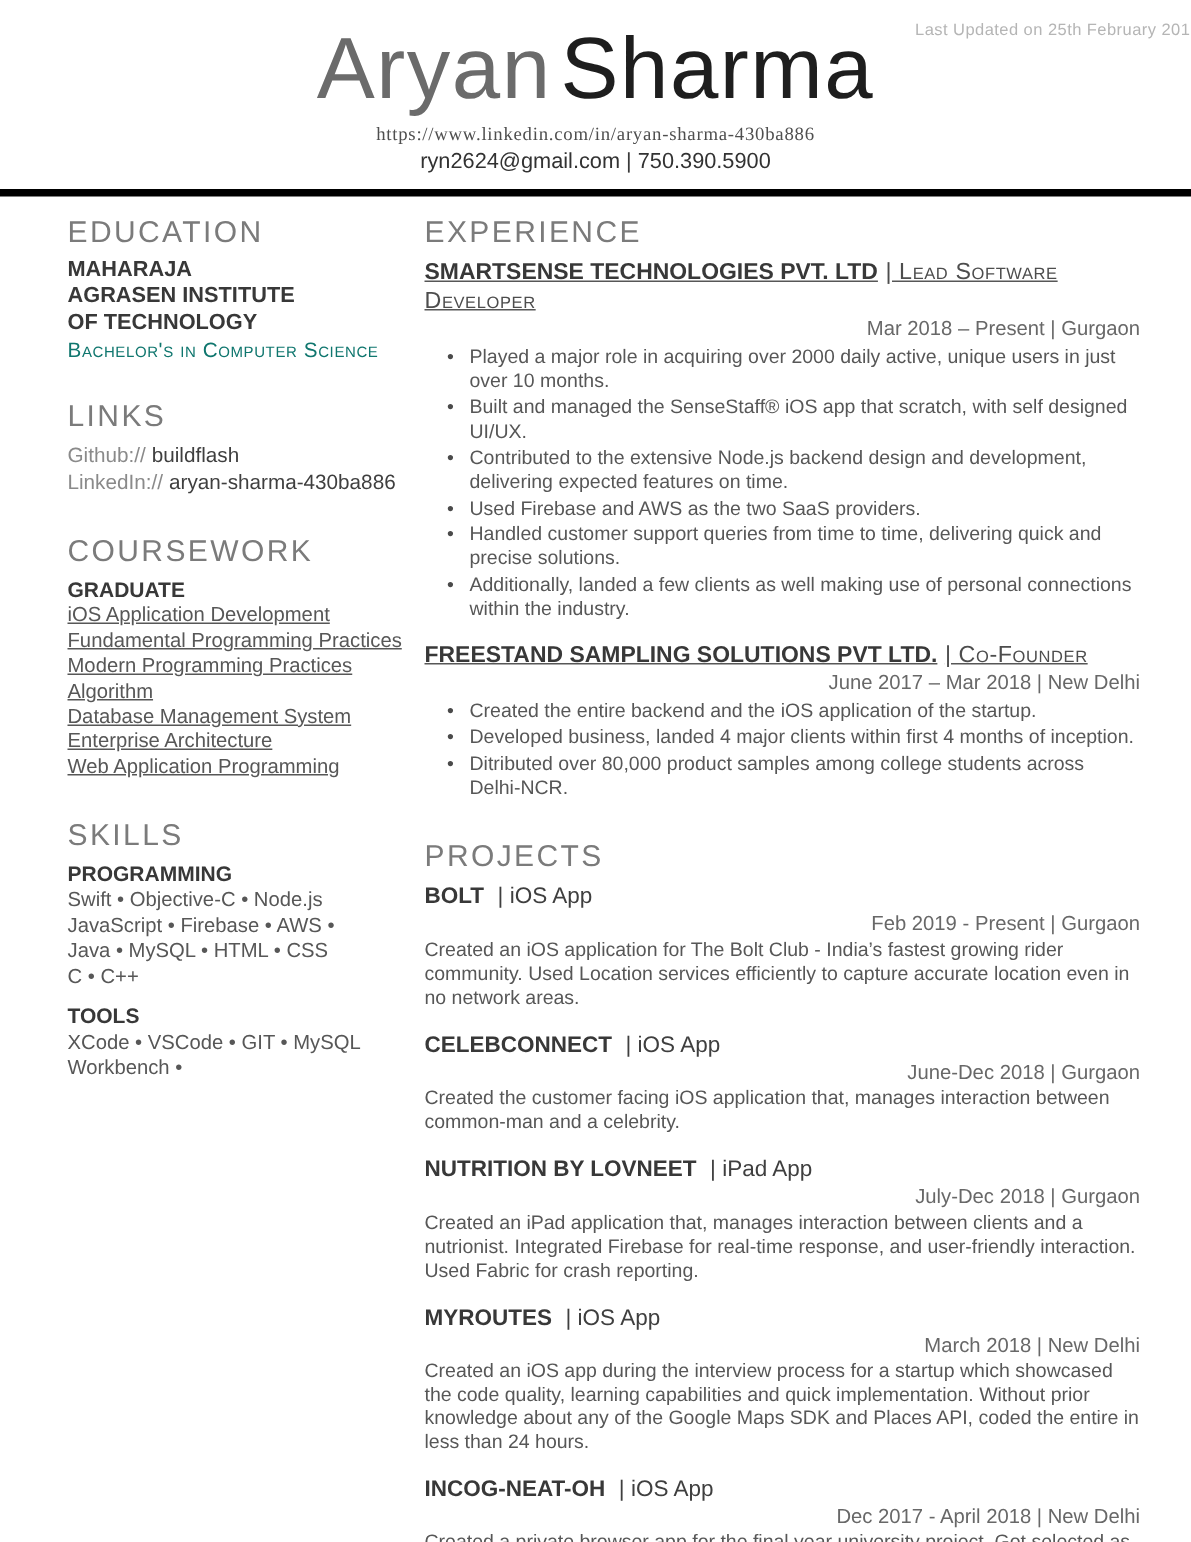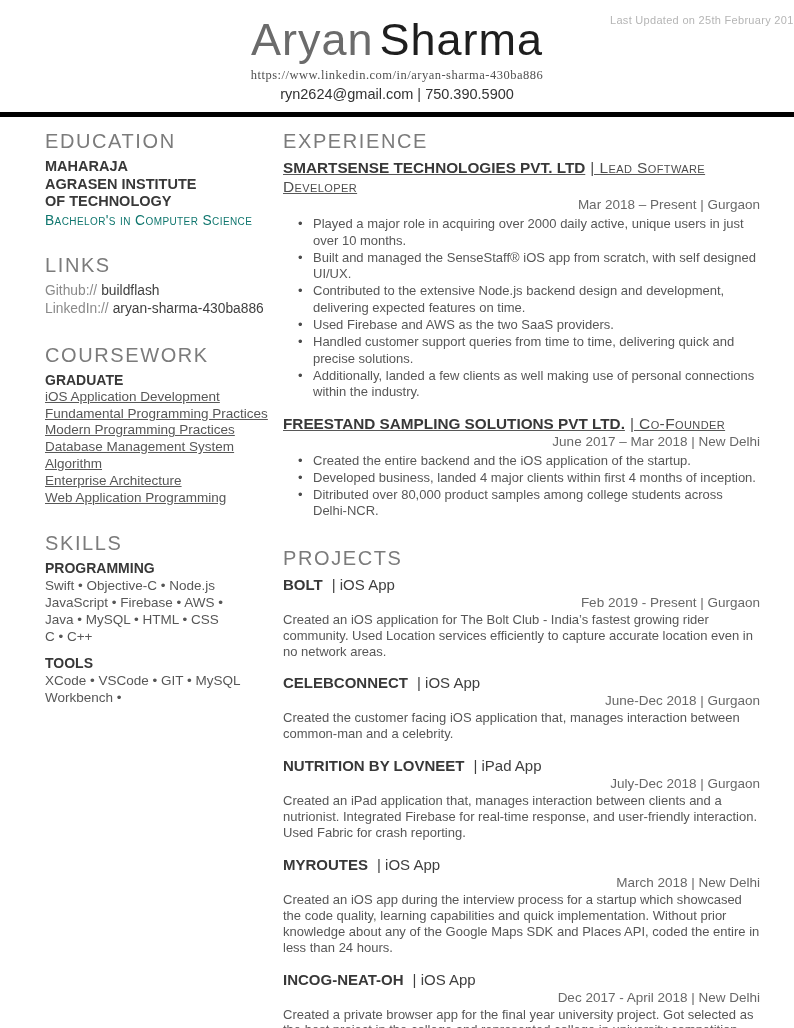--- a/index.html
+++ b/index.html
@@ -18,21 +18,21 @@
   
   .header { position: relative; text-align: center; padding-top: 16px; }
   .last-updated {
     position: absolute;
     top: 14px; right: -6px;
     font-size: 11px;
     color: #b5b5b5;
     letter-spacing: 0.3px;
     white-space: nowrap;
   }
-  .name-title { font-size: 45px; line-height: 1.05; font-weight: 400; letter-spacing: 1px; }
+  .name-title { font-size: 58px; line-height: 1.05; font-weight: 400; letter-spacing: 1px; }
   .name-first { color: #6b6b6b; font-weight: 100; }
   .name-last  { color: #1e1e1e; font-weight: 500; margin-left: 6px; }
   .linkedin-url {
     margin-top: 5px;
     font-family: Liberation Serif, serif;
     font-size: 12.5px;
     color: #4f4f4f;
     letter-spacing: 0.5px;
   }
   .contact-line { margin-top: 3px; font-size: 14.5px; color: #323232; }
@@ -137,22 +137,22 @@
         </div>
       </div>
 
       <div class="block">
         <div class="section-heading">COURSEWORK</div>
         <div class="subheading">GRADUATE</div>
         <ul class="course-list">
           <li>iOS Application Development</li>
           <li>Fundamental Programming Practices</li>
           <li>Modern Programming Practices</li>
+          <li>Algorithm</li>
           <li>Database Management System</li>
-          <li>Algorithm</li>
           <li>Enterprise Architecture</li>
           <li>Web Application Programming</li>
         </ul>
       </div>
 
       <div class="block">
         <div class="section-heading">SKILLS</div>
         <div class="skill-group">
           <div class="subheading">PROGRAMMING</div>
           <div class="skill-lines">Swift • Objective-C • Node.js
@@ -174,21 +174,21 @@
       <div class="experience-section">
         <div class="section-heading">EXPERIENCE</div>
 
         <div class="job">
           <div class="company-line">
             <span class="company-name">SMARTSENSE TECHNOLOGIES PVT. LTD</span><span class="role">| Lead Software Developer</span>
           </div>
           <div class="job-meta">Mar 2018 – Present | Gurgaon</div>
           <ul class="bullets">
             <li>Played a major role in acquiring over 2000 daily active, unique users in just over 10 months.</li>
-            <li>Built and managed the SenseStaff® iOS app from scratch, with self designed UI/UX.</li>
+            <li>Built and managed the SenseStaff® iOS app that scratch, with self designed UI/UX.</li>
             <li>Contributed to the extensive Node.js backend design and development, delivering expected features on time.</li>
             <li>Used Firebase and AWS as the two SaaS providers.</li>
             <li>Handled customer support queries from time to time, delivering quick and precise solutions.</li>
             <li>Additionally, landed a few clients as well making use of personal connections within the industry.</li>
           </ul>
         </div>
 
         <div class="job">
           <div class="company-line">
             <span class="company-name">FREESTAND SAMPLING SOLUTIONS PVT LTD.</span><span class="role">| Co-Founder</span>

